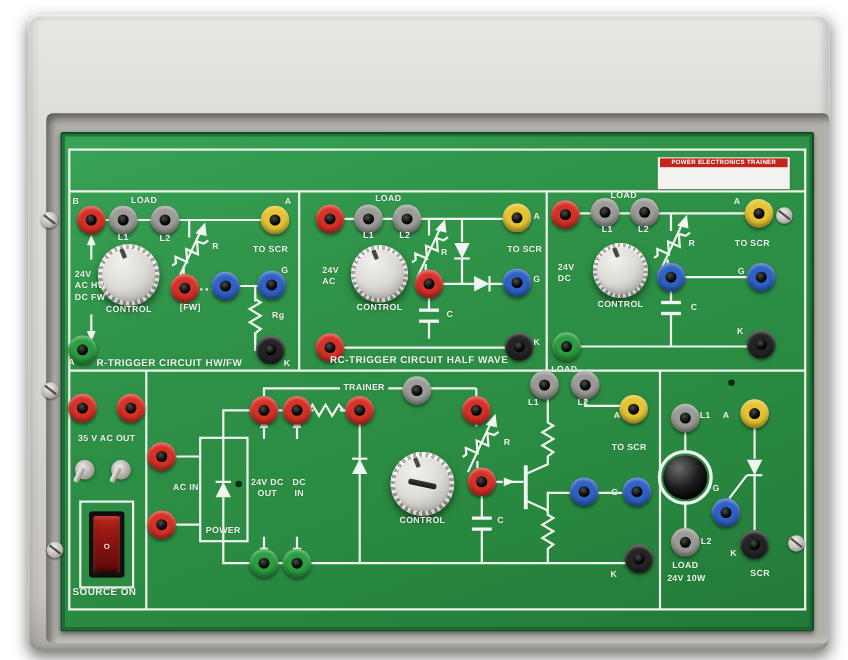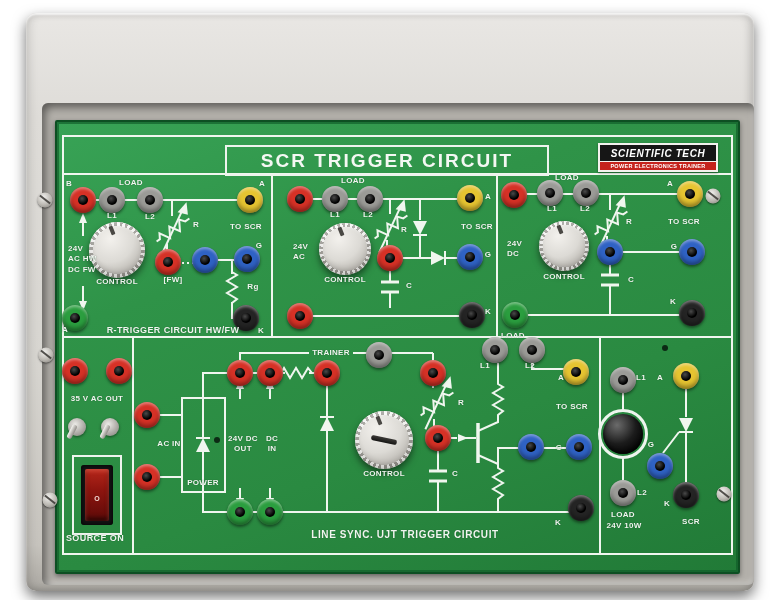--- a/index.html
+++ b/index.html
@@ -180,25 +180,21 @@
             <path d="M441 344 V326 H509 M475 241 V247 H519 M381 329 V348 M381 360 V390"></path>
             <use href="#cap" transform="translate(381,354)"></use>
 
             <path d="M566 271 V290 M566 334 V358"></path>
             <circle cx="566" cy="312" r="23"></circle>
             <path d="M629 267 V295 M629 310 V360 M622 310 L606 331"></path>
             <use href="#diode" transform="translate(629,303) rotate(90)"></use>
           </g>
         </svg>
 
-        <div class="titlebox">
-          <span>SCR TRIGGER CIRCUIT</span>
-        </div>
         <div class="logo">
-          <div class="logo-name">SCIENTIFIC TECH</div>
           <div class="logo-tag">POWER ELECTRONICS TRAINER</div>
         </div>
 
         <div class="jack jred" style="left:26px;top:78px"></div>
         <div class="jack jgrey" style="left:55px;top:78px"></div>
         <div class="jack jgrey" style="left:93px;top:78px"></div>
         <div class="jack jyellow" style="left:193px;top:78px"></div>
         <div class="jack jred" style="left:111px;top:140px"></div>
         <div class="jack jblue" style="left:148px;top:138px"></div>
         <div class="jack jblue" style="left:190px;top:137px"></div>
@@ -278,34 +274,35 @@
         <span class="lbl" style="left:139px;top:103px">R</span>
         <span class="lblL" style="left:11px;top:138px">24V
 AC HW
 DC FW</span>
         <span class="lbl" style="left:60px;top:160px">CONTROL</span>
         <span class="lbl" style="left:116px;top:158px">[FW]</span>
         <span class="lbl" style="left:196px;top:165px">Rg</span>
         <span class="lbl" style="left:202px;top:124px">G</span>
         <span class="lbl" style="left:8px;top:208px">A</span>
         <span class="lbl" style="left:204px;top:209px">K</span>
-        <span class="lbl sect" style="left:116px;top:209px">R-TRIGGER CIRCUIT HW/FW</span>
+        <span class="lbl sect" style="left:97px;top:209px">R-TRIGGER CIRCUIT HW/FW</span>
 
         <span class="lbl" style="left:296px;top:59px">LOAD</span>
         <span class="lbl" style="left:278px;top:93px">L1</span>
         <span class="lbl" style="left:311px;top:93px">L2</span>
         <span class="lbl" style="left:431px;top:75px">A</span>
         <span class="lbl" style="left:420px;top:105px">TO SCR</span>
         <span class="lbl" style="left:347px;top:108px">R</span>
         <span class="lblL" style="left:236px;top:130px">24V
 AC</span>
         <span class="lbl" style="left:288px;top:158px">CONTROL</span>
         <span class="lbl" style="left:431px;top:133px">G</span>
         <span class="lbl" style="left:352px;top:164px">C</span>
         <span class="lbl" style="left:431px;top:190px">K</span>
+        <span class="lbl sect" style="left:324px;top:206px">RC-TRIGGER CIRCUIT HALF WAVE</span>
 
         <span class="lbl" style="left:510px;top:56px">LOAD</span>
         <span class="lbl" style="left:495px;top:87px">L1</span>
         <span class="lbl" style="left:528px;top:87px">L2</span>
         <span class="lbl" style="left:613px;top:62px">A</span>
         <span class="lbl" style="left:627px;top:100px">TO SCR</span>
         <span class="lbl" style="left:572px;top:100px">R</span>
         <span class="lblL" style="left:450px;top:127px">24V
 DC</span>
         <span class="lbl" style="left:507px;top:155px">CONTROL</span>
@@ -326,21 +323,20 @@
         <span class="lbl" style="left:327px;top:352px">CONTROL</span>
         <span class="lbl" style="left:404px;top:281px">R</span>
         <span class="lbl" style="left:398px;top:352px">C</span>
         <span class="lbl" style="left:456px;top:214px">LOAD</span>
         <span class="lbl" style="left:428px;top:244px">L1</span>
         <span class="lbl" style="left:473px;top:244px">L2</span>
         <span class="lbl" style="left:504px;top:256px">A</span>
         <span class="lbl" style="left:515px;top:285px">TO SCR</span>
         <span class="lbl" style="left:502px;top:326px">G</span>
         <span class="lbl" style="left:501px;top:401px">K</span>
-        <span class="lbl big" style="left:348px;top:412px">LINE SYNC. UJT TRIGGER CIRCUIT</span>
 
         <span class="lbl" style="left:584px;top:256px">L1</span>
         <span class="lbl" style="left:603px;top:256px">A</span>
         <span class="lbl" style="left:594px;top:323px">G</span>
         <span class="lbl" style="left:585px;top:371px">L2</span>
         <span class="lbl" style="left:610px;top:382px">K</span>
         <span class="lbl" style="left:566px;top:393px">LOAD</span>
         <span class="lbl" style="left:567px;top:404px">24V 10W</span>
         <span class="lbl" style="left:634px;top:400px">SCR</span>
 

